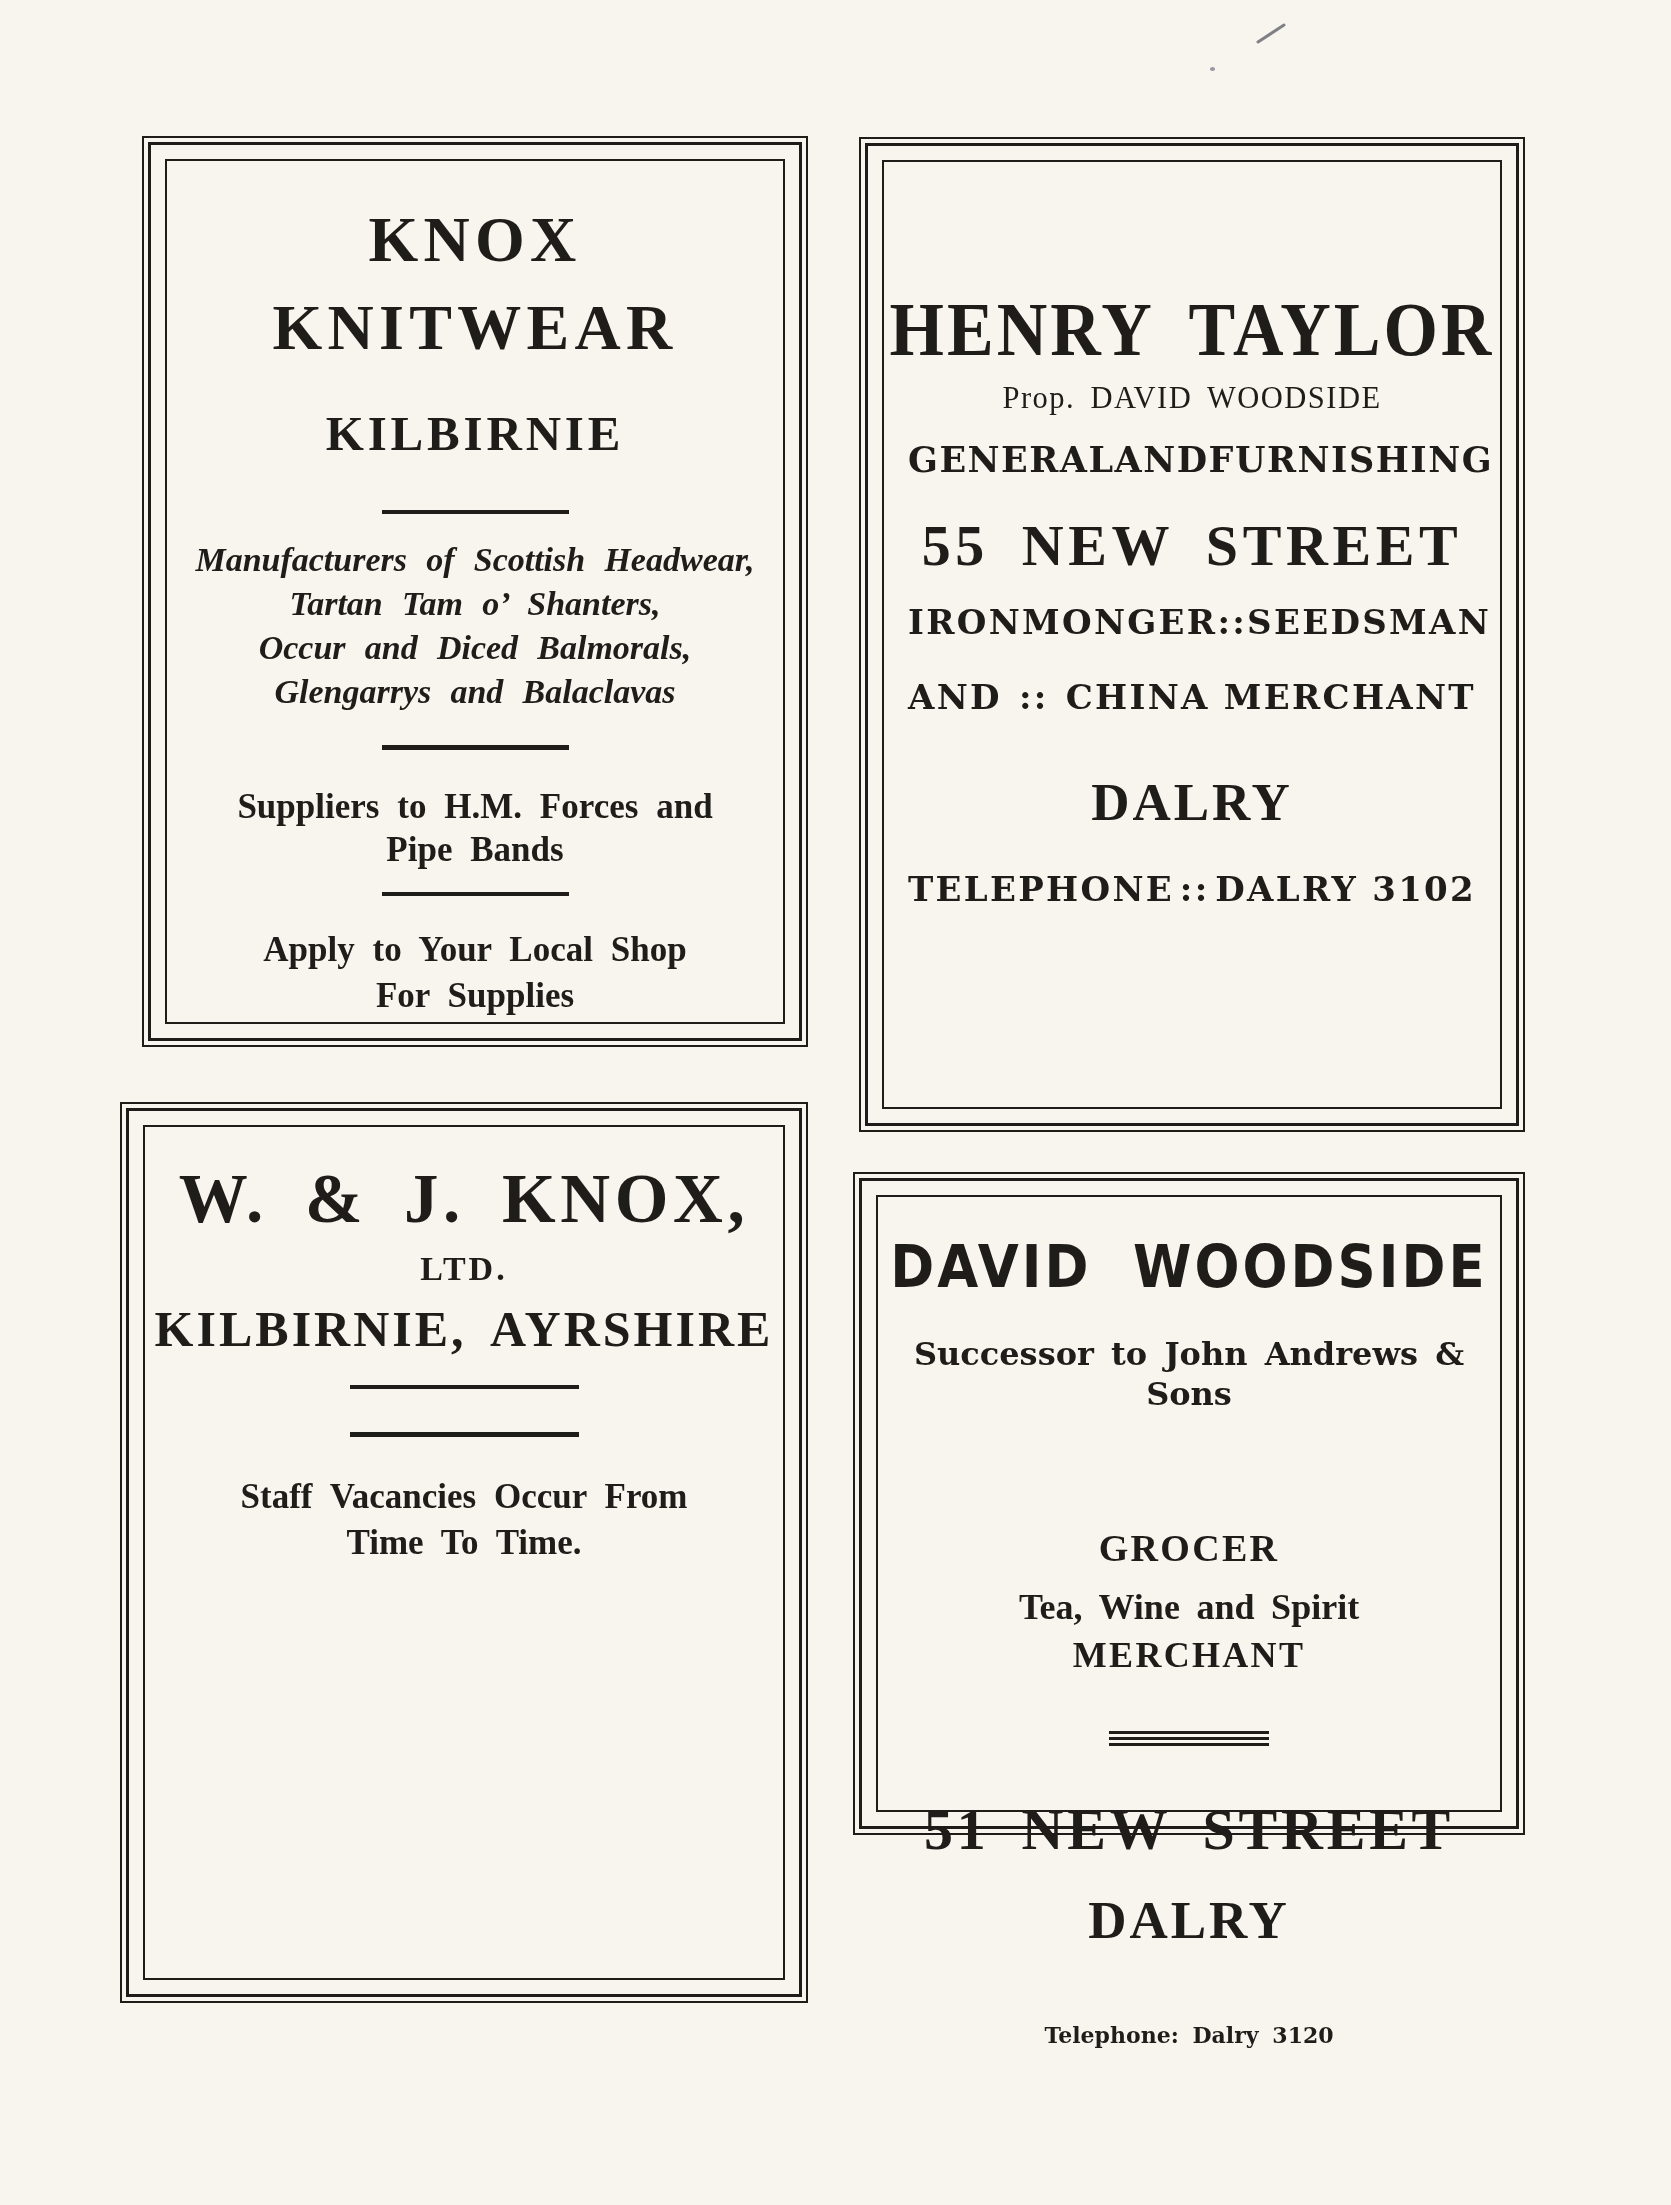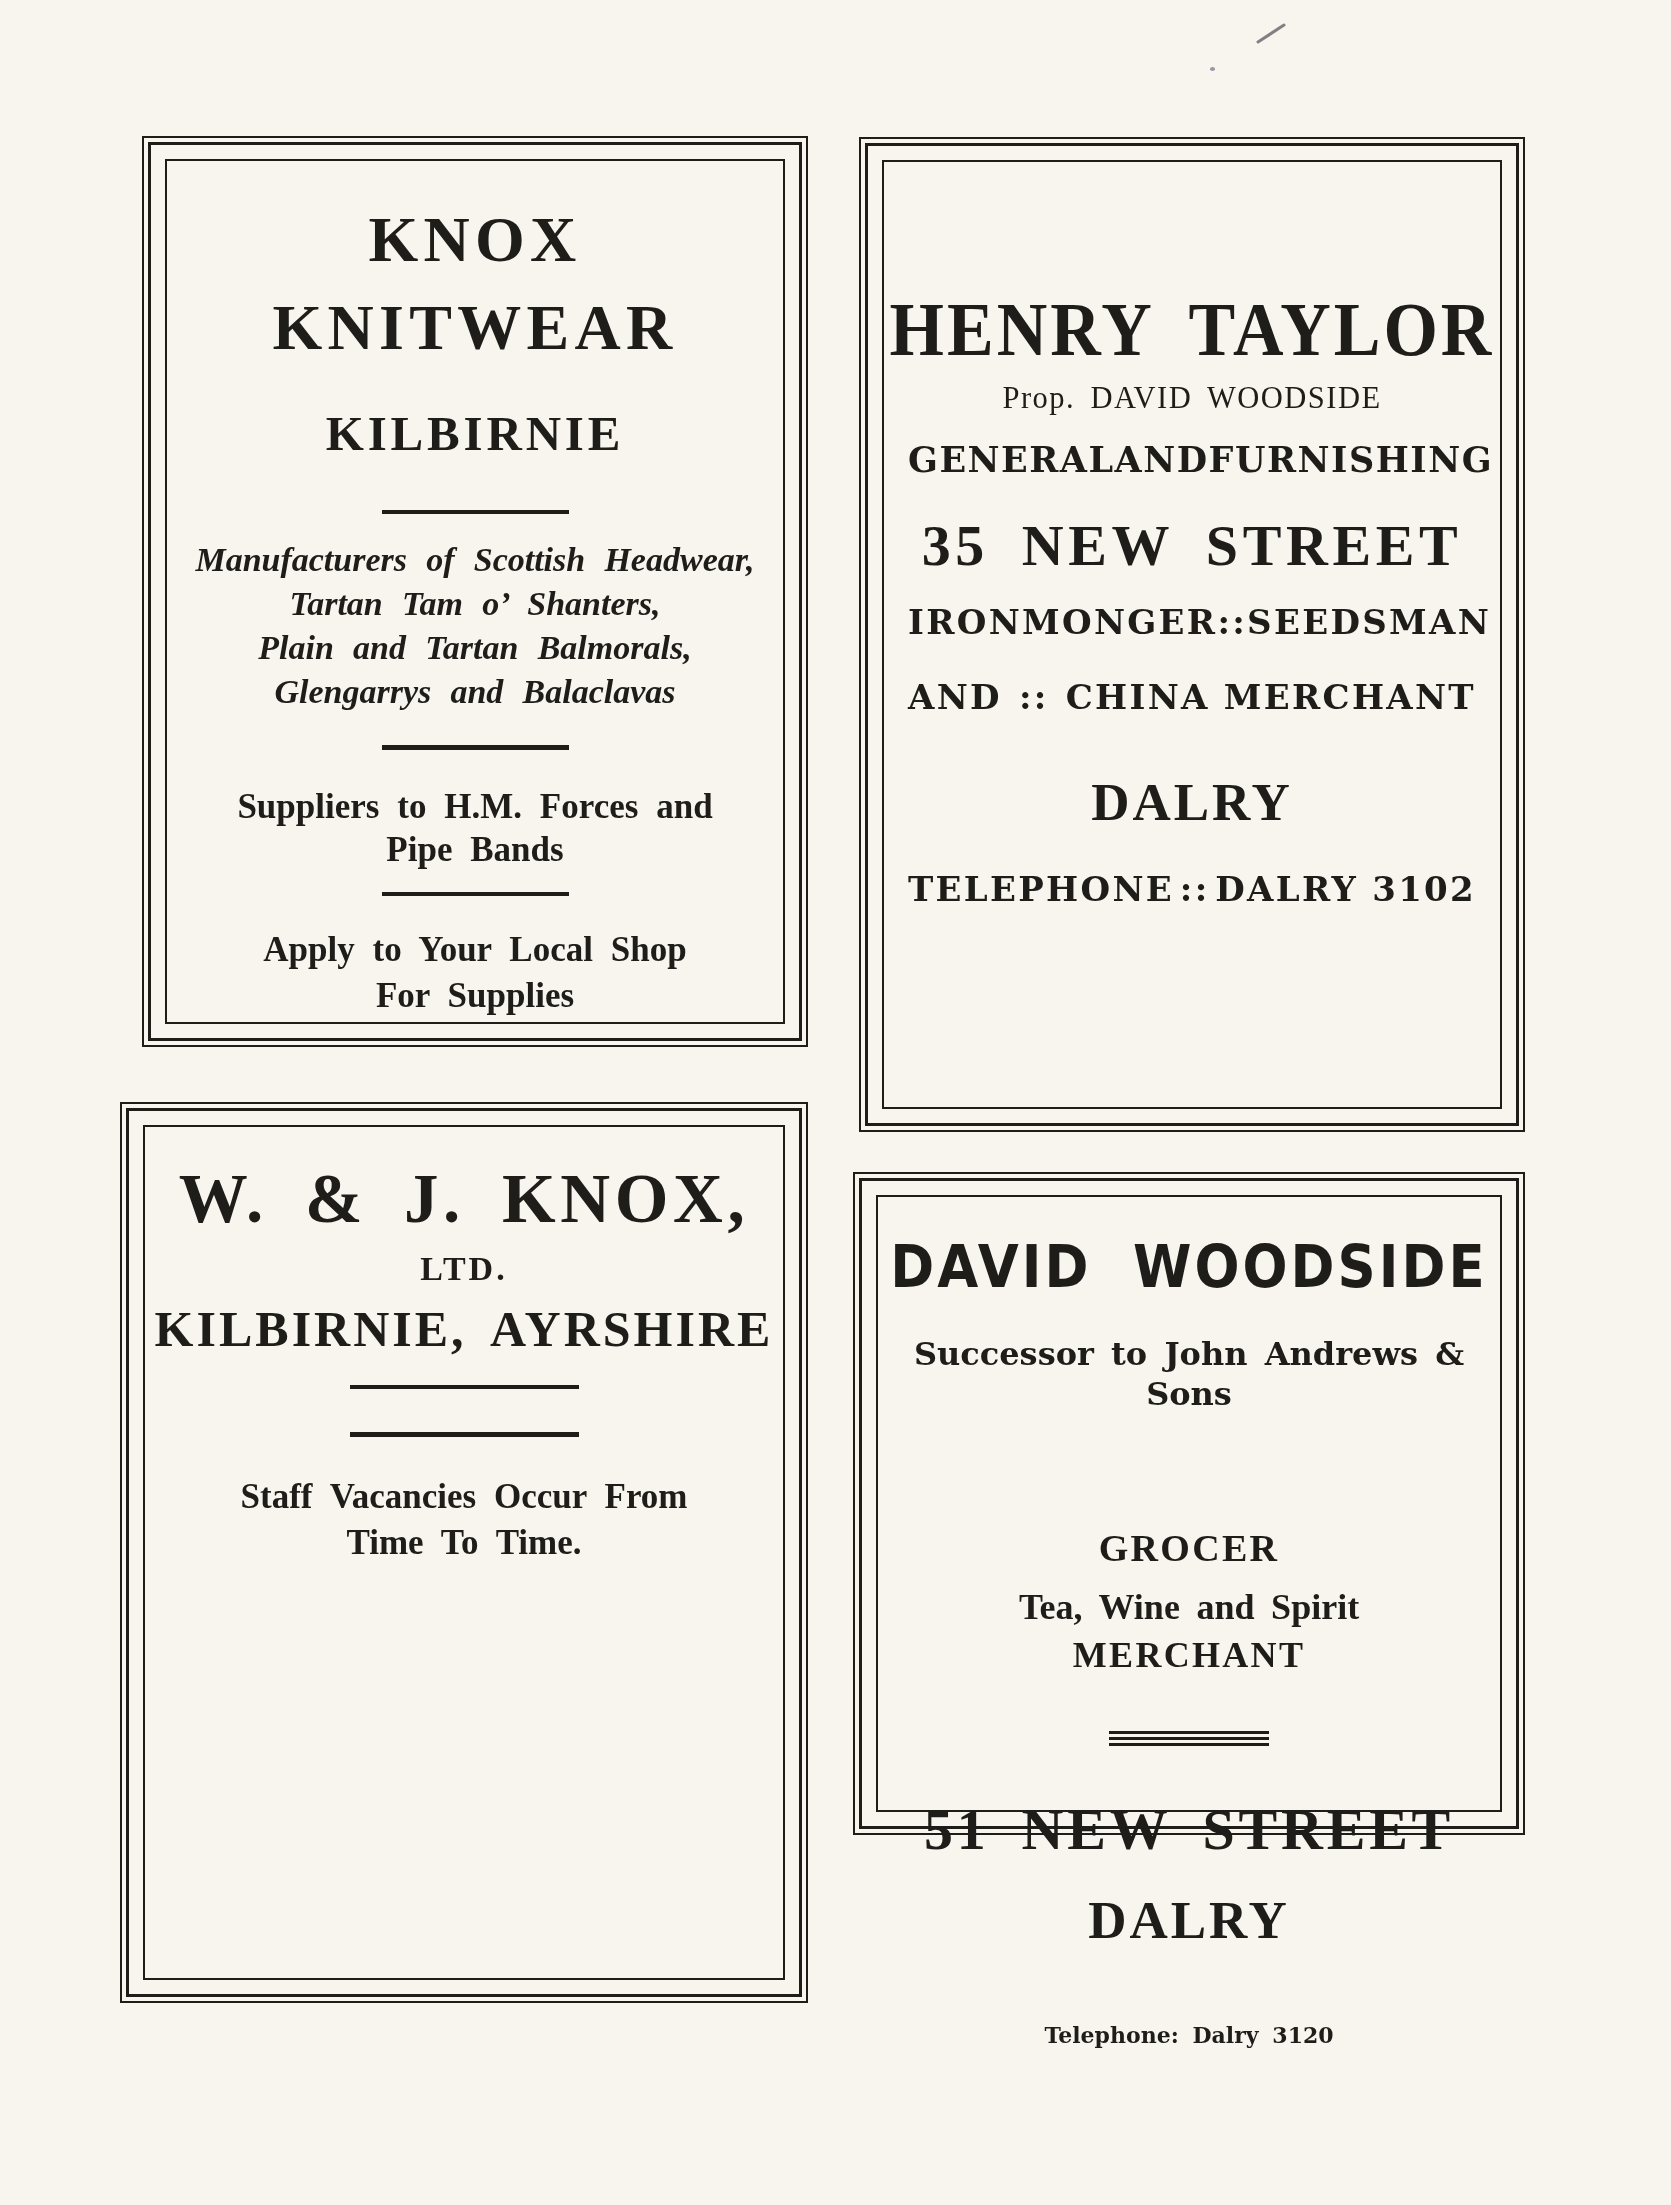--- a/index.html
+++ b/index.html
@@ -103,21 +103,21 @@
           <div class="f-inner">
         <div class="title serif-b">
           <div>KNOX</div>
           <div>KNITWEAR</div>
         </div>
         <div class="place serif-b">KILBIRNIE</div>
         <div class="rule rule1"></div>
         <div class="products serif-b ital">
           <div>Manufacturers of Scottish Headwear,</div>
           <div>Tartan Tam o’ Shanters,</div>
-          <div>Plain and Tartan Balmorals,</div>
+          <div>Occur and Diced Balmorals,</div>
           <div>Glengarrys and Balaclavas</div>
         </div>
         <div class="rule rule2"></div>
         <div class="suppliers serif-b">
           <div>Suppliers to H.M. Forces and</div>
           <div>Pipe Bands</div>
         </div>
         <div class="rule rule3"></div>
         <div class="apply serif-b">
           <div>Apply to Your Local Shop</div>
@@ -132,21 +132,21 @@
     <div class="f-outer">
       <div class="f-mid">
           <div class="f-inner">
         <div class="title serif-b">HENRY TAYLOR</div>
         <div class="prop">Prop. DAVID WOODSIDE</div>
         <div class="general jrow slab-b">
           <span>GENERAL</span>
           <span>AND</span>
           <span>FURNISHING</span>
         </div>
-        <div class="addr serif-b">35 NEW STREET</div>
+        <div class="addr serif-b">55 NEW STREET</div>
         <div class="trades1 jrow slab-b">
           <span>IRONMONGER</span>
           <span>::</span>
           <span>SEEDSMAN</span>
         </div>
         <div class="trades2 jrow slab-b">
           <span>AND</span>
           <span>::</span>
           <span>CHINA MERCHANT</span>
         </div>

